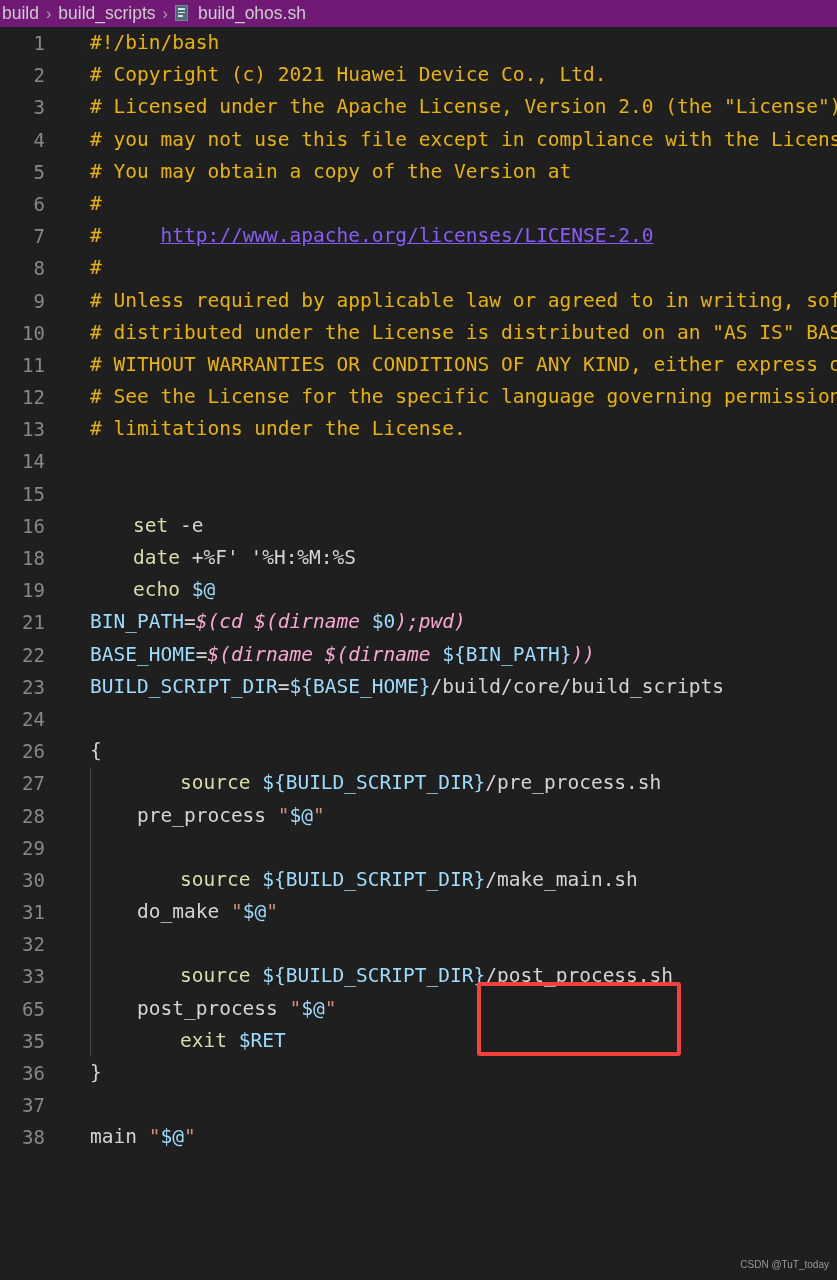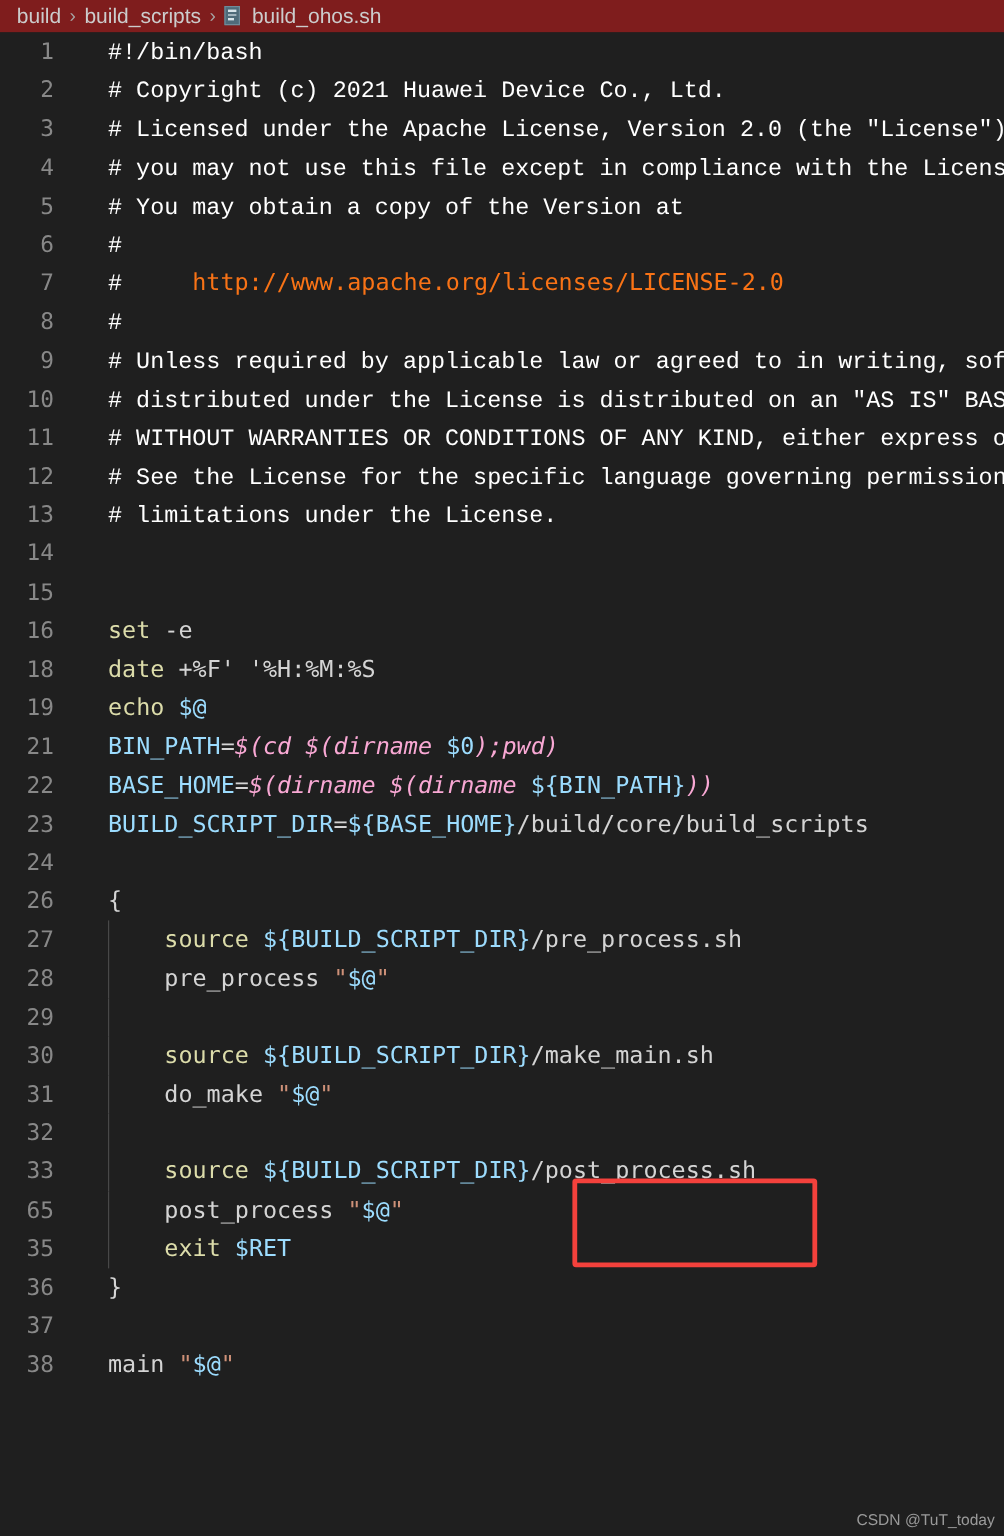--- a/index.html
+++ b/index.html
@@ -13,22 +13,22 @@
     overflow: hidden;
     font-family: "DejaVu Sans Mono", monospace;
     -webkit-font-smoothing: antialiased;
   }
 
   
   #breadcrumb {
     height: 27px;
     display: flex;
     align-items: center;
-    padding-left: 14px;
-    background: #7f1d1d;
+    padding-left: 2px;
+    background: #701a75;
     font-family: "Liberation Sans", sans-serif;
     font-size: 17.5px;
     color: #cfcfcf;
     white-space: nowrap;
   }
   #breadcrumb .crumb { color: #cccccc; }
   #breadcrumb .sep {
     color: #a6a6a6;
     padding: 0 7px;
     font-size: 16px;
@@ -85,23 +85,23 @@
   .code {
     padding-left: 45px;
     color: #d4d4d4;
     position: relative;
     flex: 1;
     font-family: "DejaVu Sans Mono", monospace;
     letter-spacing: 0px;
   }
 
   
-  .cmt  { color: #ffffff; font-family: Liberation Mono, monospace; }
-  .lnk  { color: #f97316; }
-  .kw   { color: #dcdcaa; }
+  .cmt  { color: #eab308; }
+  .lnk  { color: #8b5cf6; text-decoration: underline; }
+  .kw   { color: #dcdcaa; margin-left: 43px; }
   .str  { color: #ce9178; }
   .var  { color: #9cdcfe; }
   .sub  { color: #f9a8d4; font-style: italic; }
   .pln  { color: #d4d4d4; }
   .fn   { color: #dcdcaa; }
 
   
   .iguide {
     position: absolute;
     left: 45px;
@@ -123,21 +123,21 @@
     box-sizing: border-box;
     pointer-events: none;
   }
 
   
   #watermark {
     position: absolute;
     right: 8px;
     top: 1232px;
     font-family: "Liberation Sans", sans-serif;
-    font-size: 13px;
+    font-size: 10px;
     color: #9a9a9a;
   }
 </style>
 </head>
 <body>
 
 <div id="breadcrumb">
   <span class="crumb">build</span>
   <span class="sep">›</span>
   <span class="crumb">build_scripts</span>

